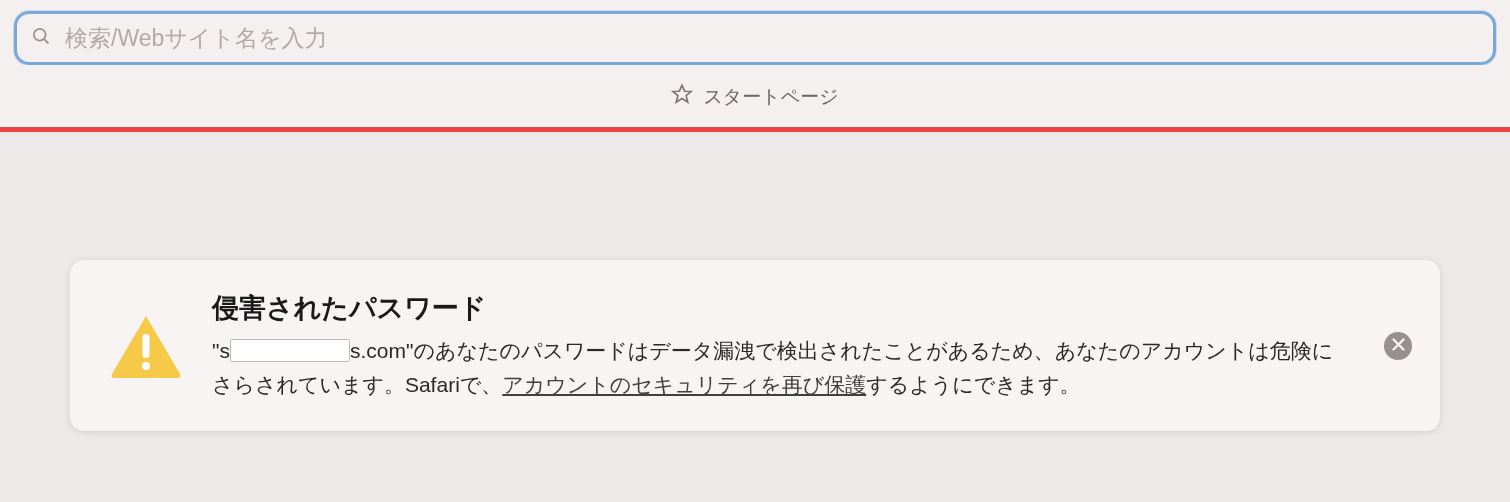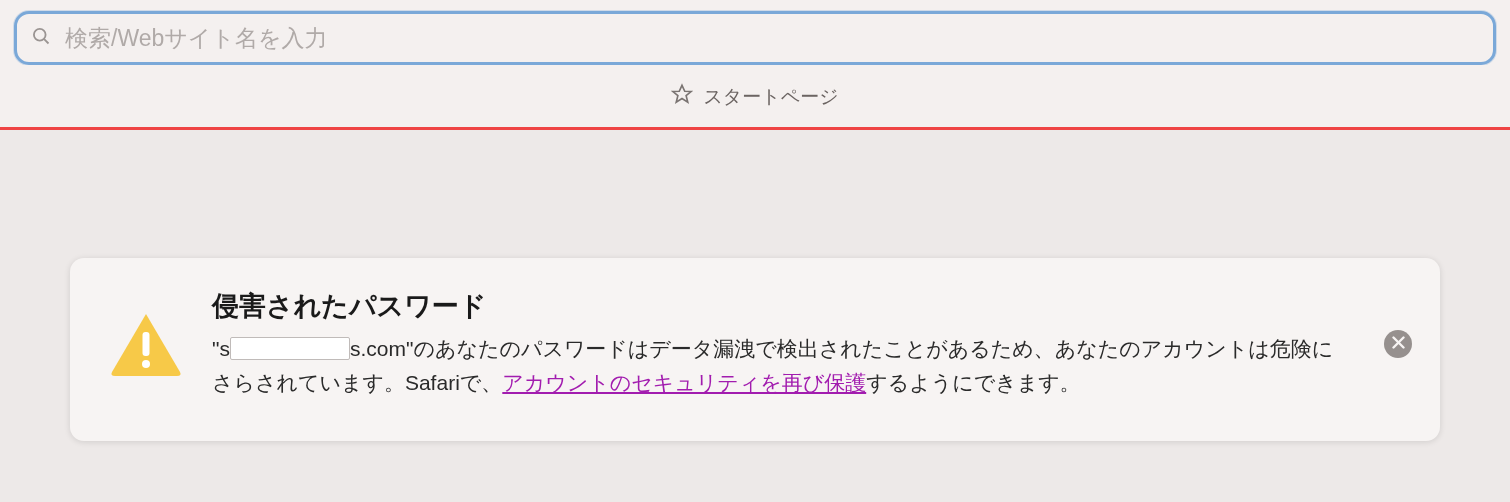--- a/index.html
+++ b/index.html
@@ -44,21 +44,21 @@
     }
     .address-input::placeholder {
       color: #b0aaa8;
     }
     .tab-row {
       display: flex;
       justify-content: center;
       align-items: center;
       padding: 18px 0 17px 0;
       background: #f4f0ef;
-      border-bottom: 3px solid #ef4444;
+      border-bottom: 5px solid #ef4444;
     }
     .tab-item {
       display: flex;
       align-items: center;
       gap: 10px;
       color: #6b6462;
       font-size: 19px;
     }
     .star-icon-svg {
       width: 22px;
@@ -66,21 +66,21 @@
     }
     .content-area {
       padding: 128px 70px 0 70px;
     }
     .banner {
       background: #f7f4f3;
       border-radius: 14px;
       box-shadow: 0 1px 6px rgba(0,0,0,0.12);
       display: flex;
       align-items: center;
-      padding: 30px 28px 42px 40px;
+      padding: 30px 28px 30px 40px;
       gap: 30px;
       position: relative;
     }
     .warning-icon-wrap {
       flex-shrink: 0;
       width: 72px;
       height: 72px;
       display: flex;
       align-items: center;
       justify-content: center;
@@ -109,21 +109,21 @@
       background: #ffffff;
       border: 1px solid #c0bbb9;
       border-radius: 2px;
       width: 120px;
       height: 23px;
       vertical-align: middle;
       position: relative;
       top: -2px;
     }
     .banner-link {
-      color: #a21caf;
+      color: #404040;
       text-decoration: underline;
       cursor: pointer;
     }
     .close-button {
       flex-shrink: 0;
       width: 28px;
       height: 28px;
       border-radius: 50%;
       background: #96908e;
       display: flex;

